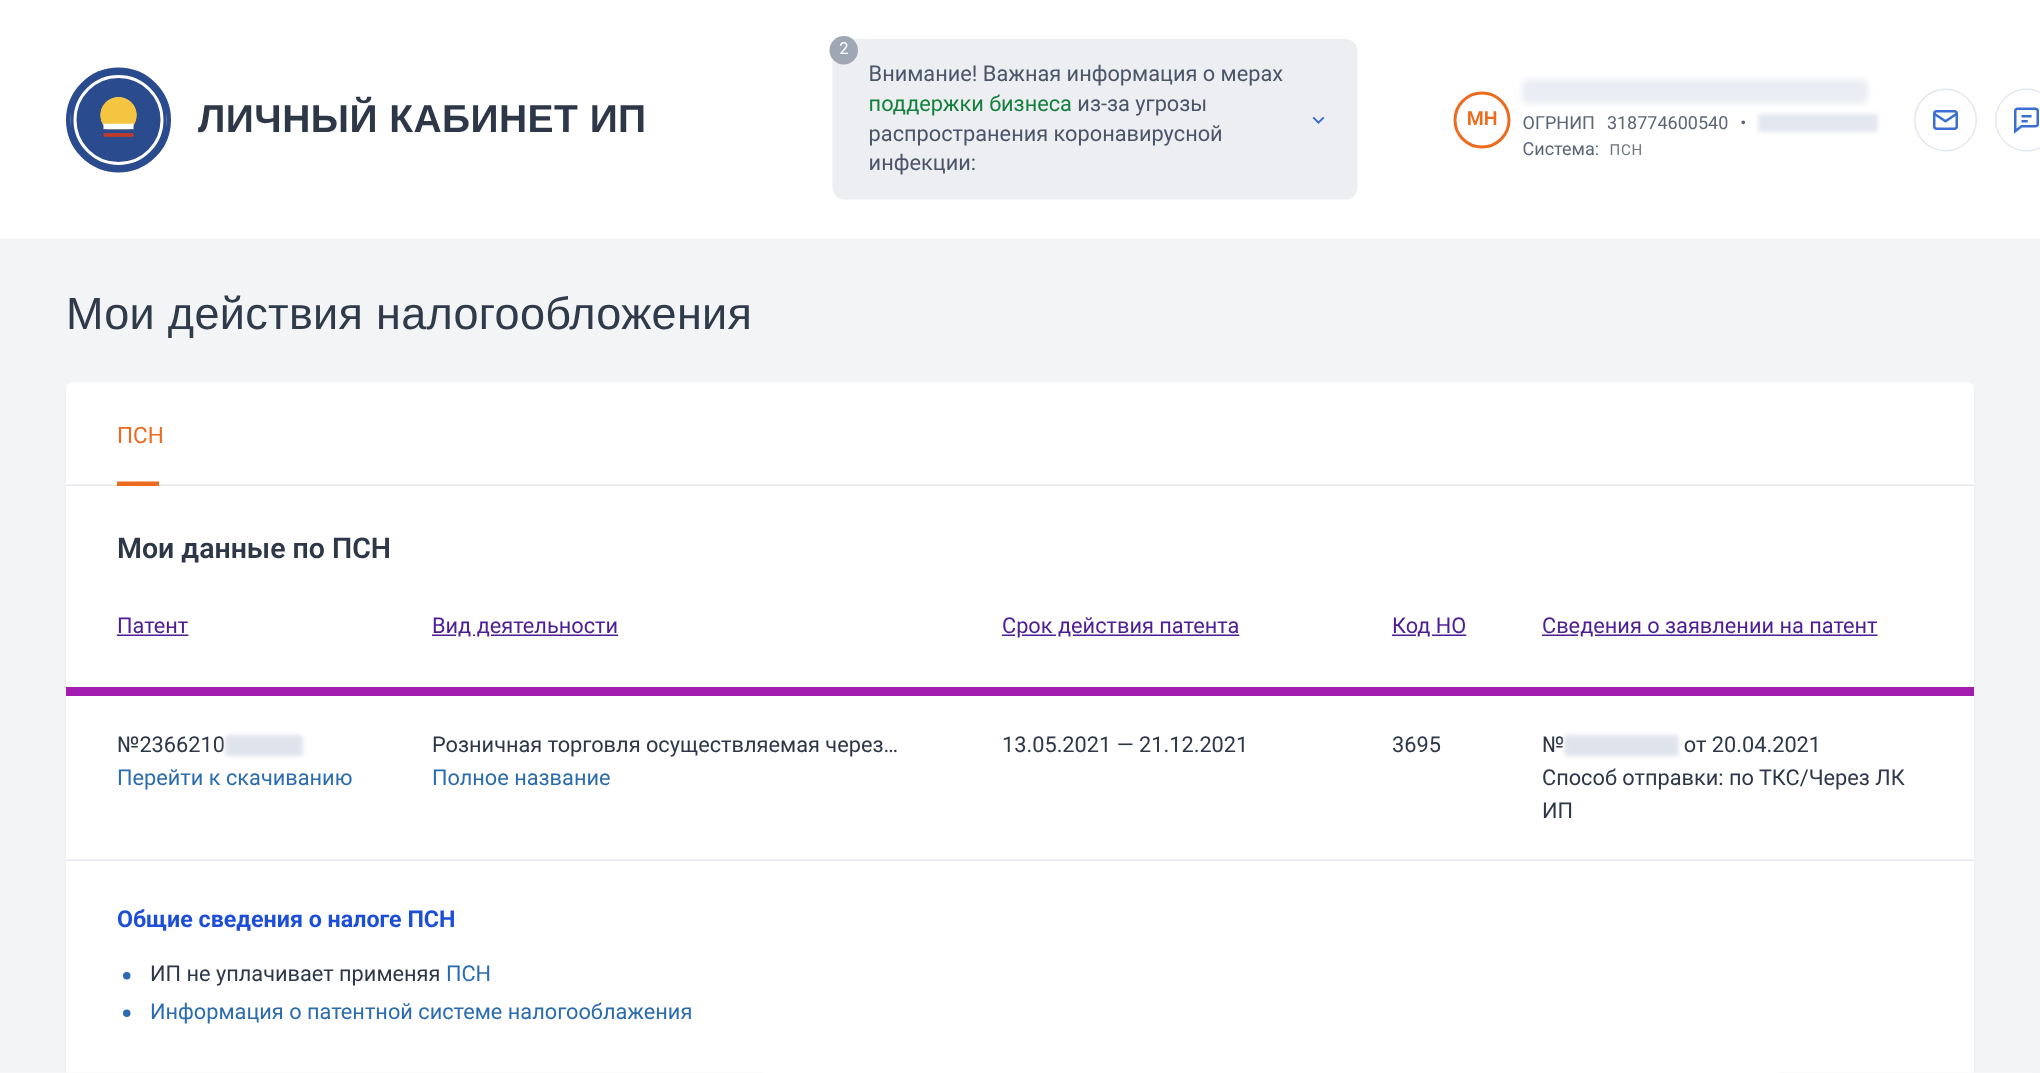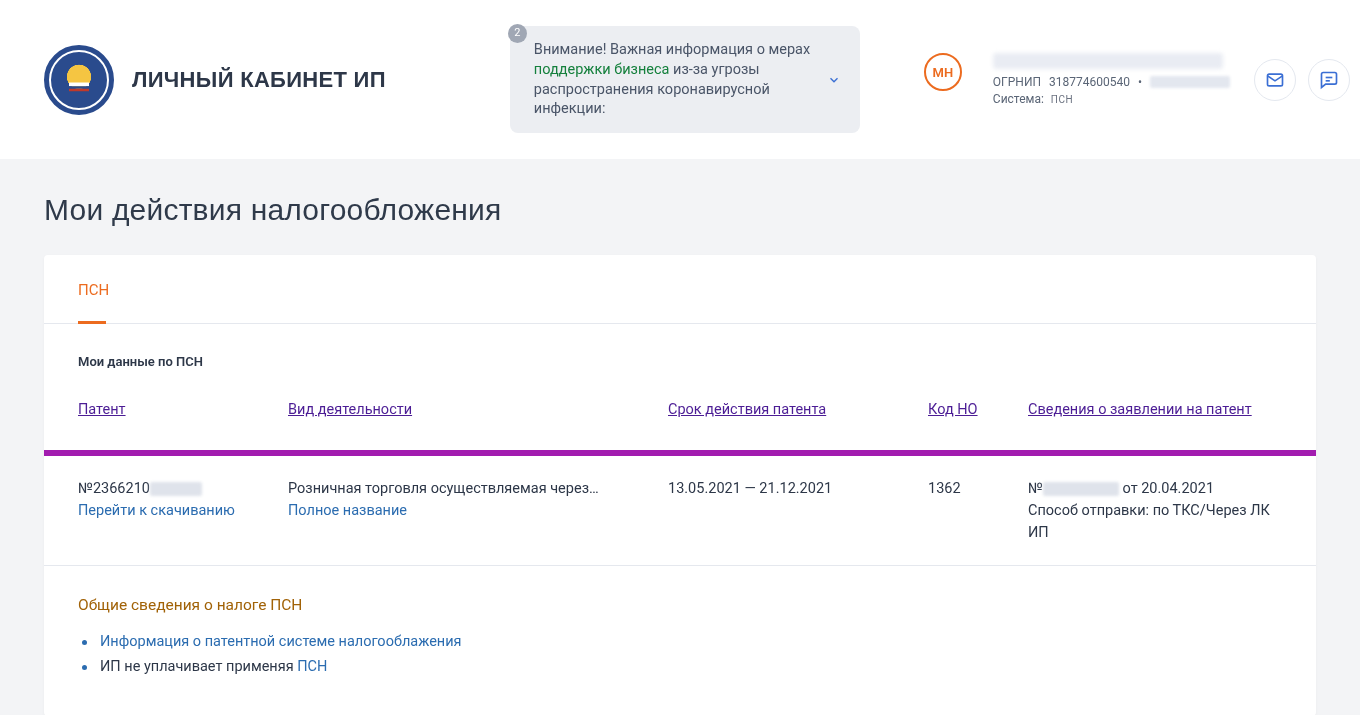--- a/index.html
+++ b/index.html
@@ -33,21 +33,21 @@
     flex-shrink: 0;
   }
   .emblem::after{
     content:"";
     position:absolute;
     width:56px;height:56px;border-radius:50%;
     border:2px solid #fff;
   }
   .emblem svg { position: relative; z-index: 1; }
   .site-title {
-    font-size: 22px;
+    font-size: 26px;
     font-weight: 600;
     color: #2d3748;
     letter-spacing: 0.3px;
     font-family: "Segoe UI", Arial, sans-serif;
   }
   .notice {
     margin-left: 100px;
     flex-shrink: 0;
     width: 350px;
     background: #eceef2;
@@ -79,22 +79,22 @@
     top:50%;
     transform:translateY(-50%);
     width:24px;height:24px;border-radius:50%;
     display:flex;align-items:center;justify-content:center;
     color:#3b6fd4;
     cursor:pointer;
   }
   .profile {
     margin-left: 40px;
     display: flex;
-    align-items: flex-start;
-    gap: 31px;
+    align-items: center;
+    gap: 8px;
     flex: 1;
   }
   .avatar {
     width: 38px;
     height: 38px;
     border: 2px solid #ec6b1f;
     border-radius: 50%;
     color: #ec6b1f;
     font-size: 13px;
     font-weight: 600;
@@ -167,21 +167,21 @@
   }
   .tab.active::after {
     content:"";
     position:absolute;
     left:0;bottom:-1px;width:28px;height:3px;background:#ec6b1f;
   }
   .section {
     padding: 30px 34px 10px;
   }
   .section-title {
-    font-size: 13px;
+    font-size: 19px;
     font-weight: 600;
     color: #2d3748;
     margin-bottom: 22px;
   }
   .tbl {
     width: 100%;
     font-size: 14.5px;
     color: #2d3748;
   }
   .tbl-head, .tbl-row {
@@ -212,22 +212,22 @@
     vertical-align: middle;
   }
   .patent-id .blur-span { width: 52px; }
   .appl-id .blur-span { width: 76px; }
   .ellip { white-space: nowrap; overflow: hidden; text-overflow: ellipsis; padding-right:20px;}
   .general {
     padding: 30px 34px 36px;
   }
   .general-title {
     font-size: 15.5px;
-    font-weight: 400;
-    color: #a16207;
+    font-weight: 700;
+    color: #1d4ed8;
     margin-bottom: 16px;
   }
   .bullets { list-style: none; }
   .bullets li {
     position: relative;
     padding-left: 22px;
     font-size: 14.5px;
     line-height: 1.7;
   }
   .bullets li::before {
@@ -337,35 +337,35 @@
           <div class="patent-id">
             <span>№</span><span>2366210</span><span class="blur-span"></span>
           </div>
           <a class="link">Перейти к скачиванию</a>
         </div>
         <div>
           <div class="ellip">Розничная торговля осуществляемая через…</div>
           <a class="link">Полное название</a>
         </div>
         <div>13.05.2021 — 21.12.2021</div>
-        <div>1362</div>
+        <div>3695</div>
         <div>
           <div class="appl-id">
             <span>№</span><span class="blur-span"></span><span> от 20.04.2021</span>
           </div>
           <div>Способ отправки: по ТКС/Через ЛК ИП</div>
         </div>
       </div>
     </div>
 
     <div class="general">
       <div class="general-title">Общие сведения о налоге ПСН</div>
       <ul class="bullets">
         <li>
+          <span class="muted-inline">ИП не уплачивает применяя </span><a>ПСН</a>
+        </li>
+        <li>
           <a>Информация о патентной системе налогооблажения</a>
         </li>
-        <li>
-          <span class="muted-inline">ИП не уплачивает применяя </span><a>ПСН</a>
-        </li>
       </ul>
     </div>
   </div>
 </div>
 
 </body></html>

